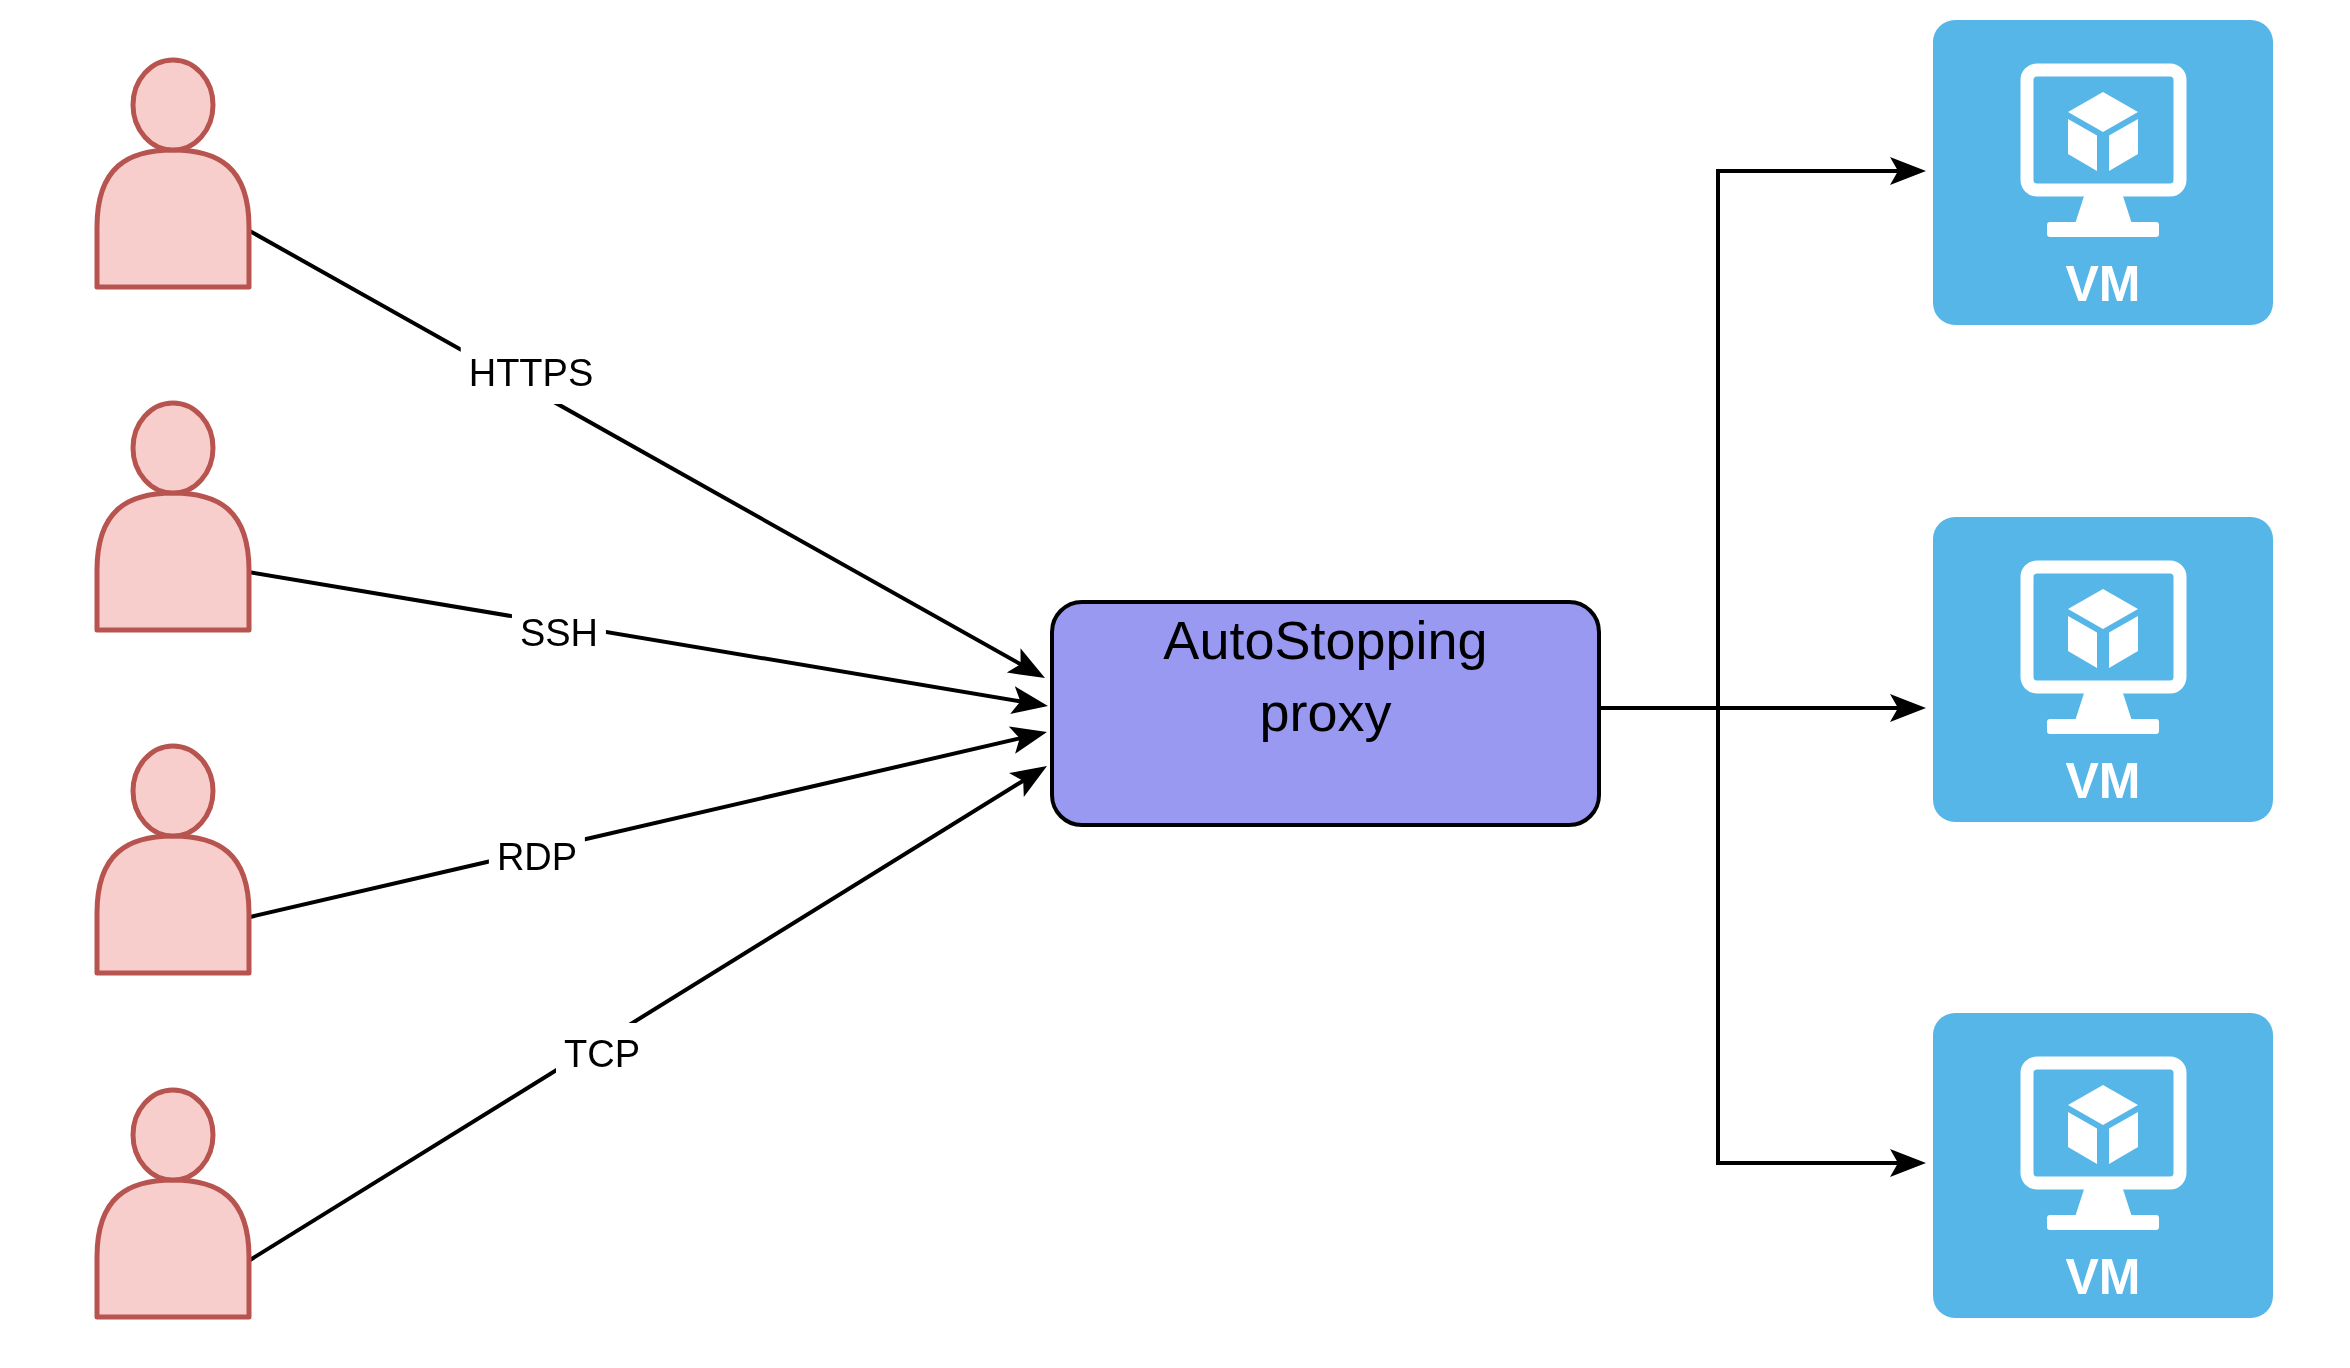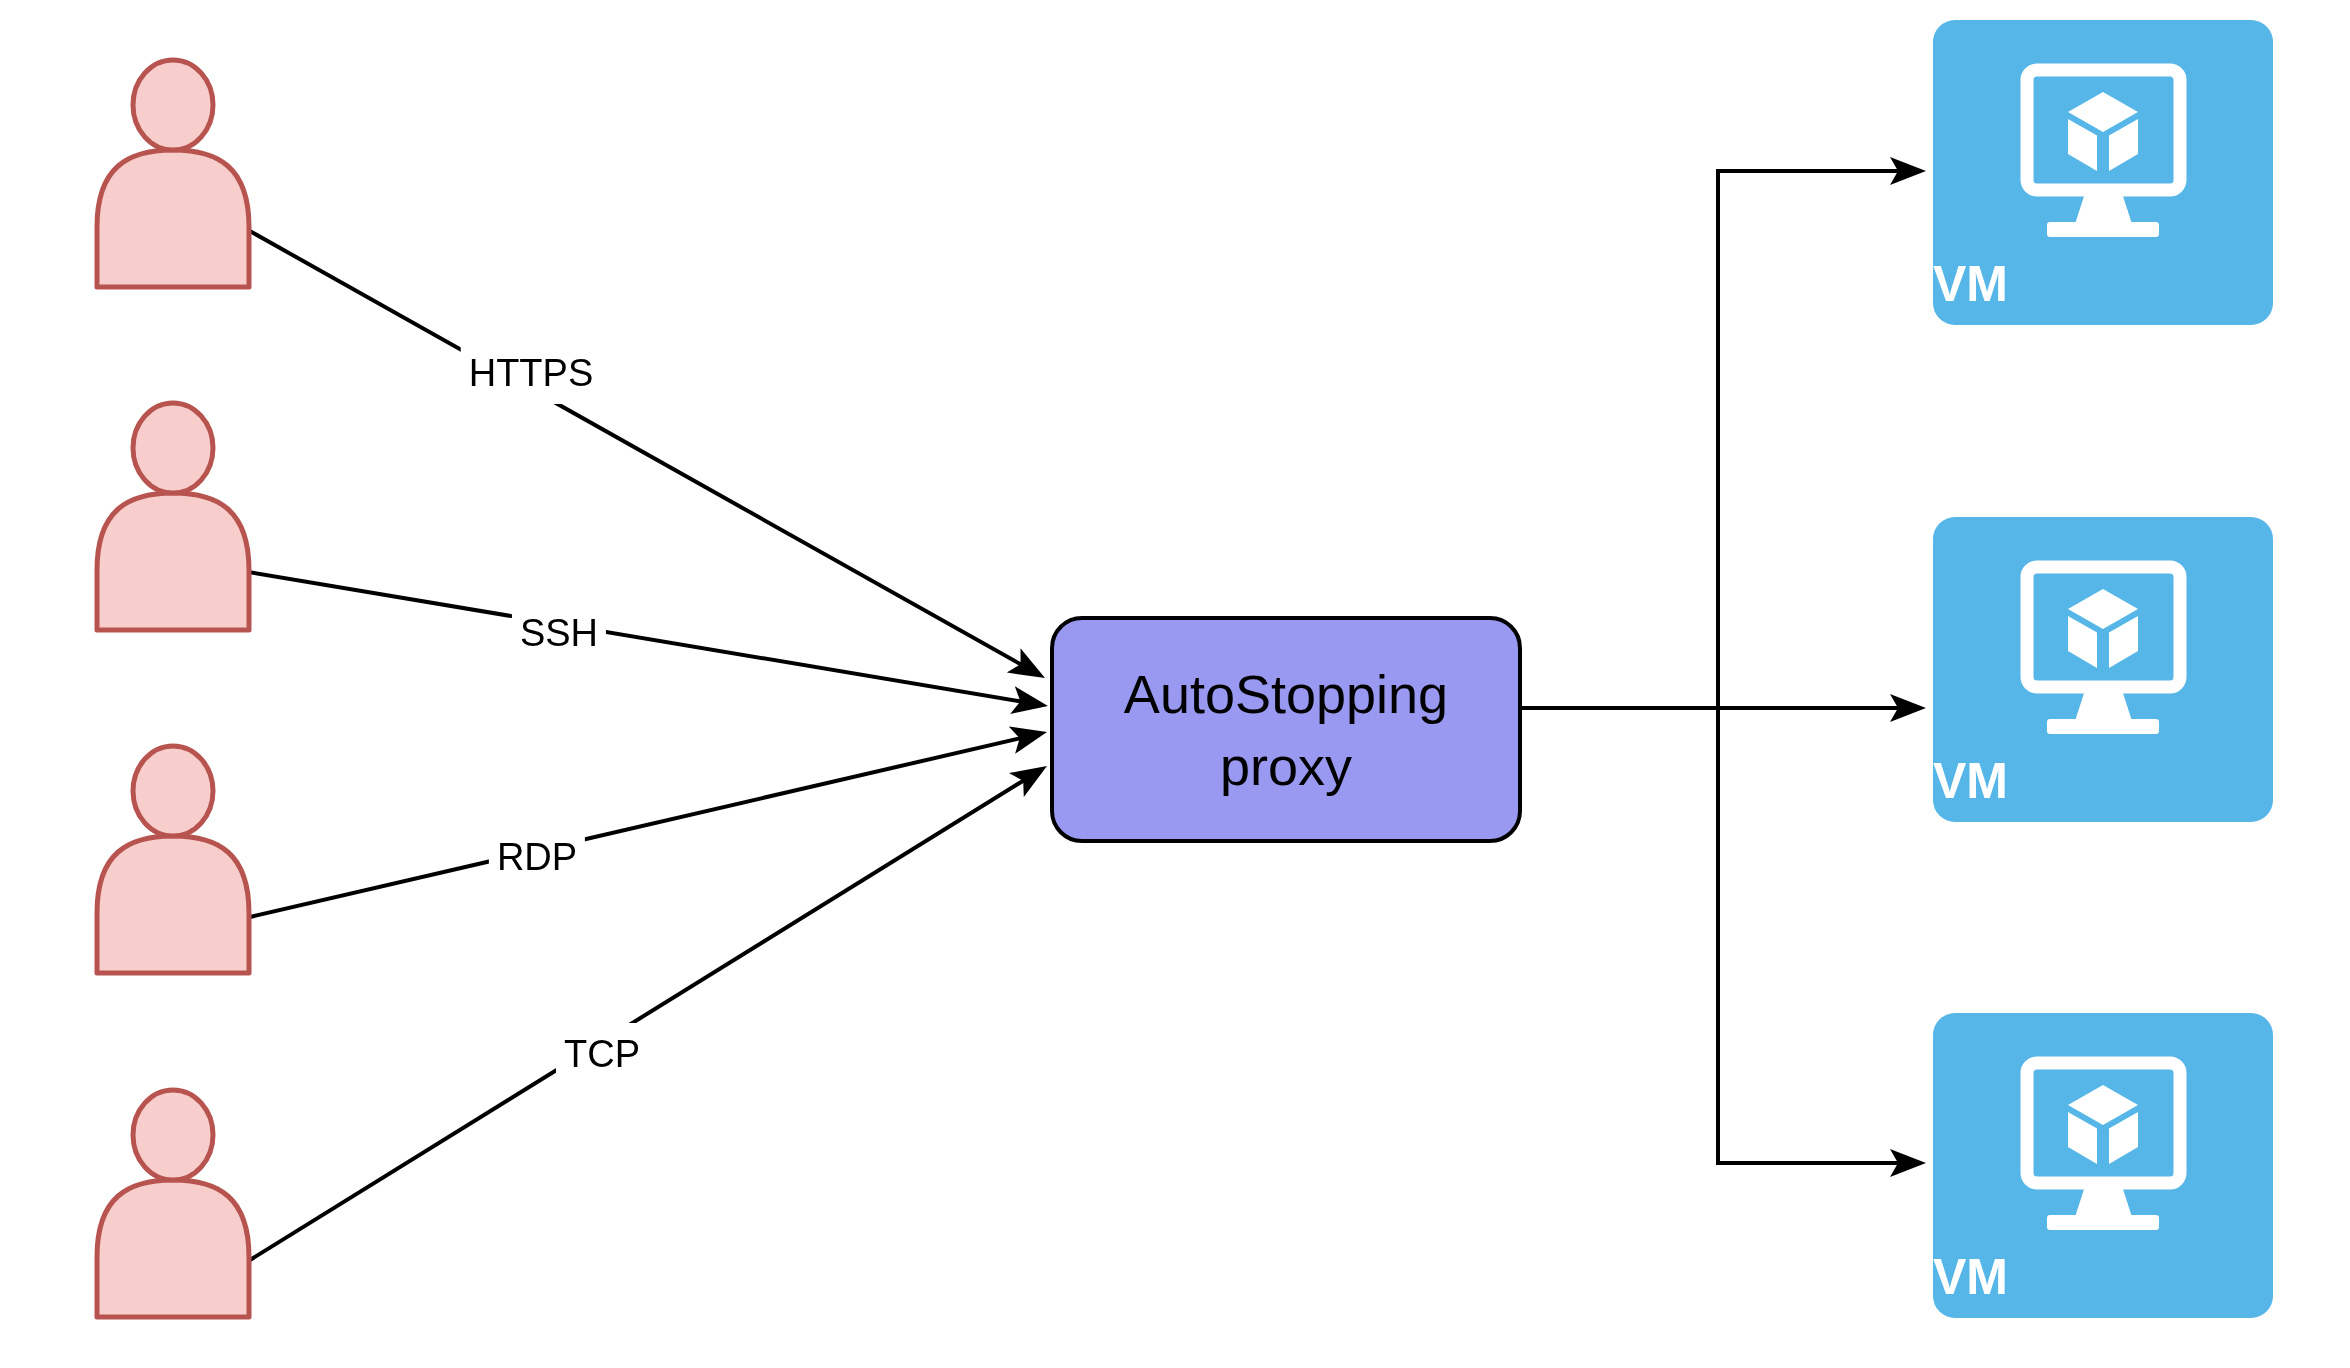--- a/index.html
+++ b/index.html
@@ -22,39 +22,39 @@
   .user-body,.user-head{fill:var(--user-fill);stroke:var(--user-stroke);stroke-width:5;}
   .user-body{stroke-linejoin:round;}
 
   .edge-label{
     position:absolute;transform:translate(-50%,-50%);
     background:var(--background);color:var(--label-text);
     font-size:38px;line-height:62px;padding:0 8px;white-space:nowrap;
   }
 
   .proxy{
-    position:absolute;left:1050px;top:616px;width:472px;height:227px;
+    position:absolute;left:1050px;top:600px;width:551px;height:227px;
     background:var(--proxy-fill);border:4px solid var(--proxy-stroke);
     border-radius:32px;box-sizing:border-box;
-    display:flex;align-items:center;justify-content:center;
+    display:flex;justify-content:center;
   }
   .proxy-label{
     color:var(--label-text);font-size:54px;line-height:72px;
     text-align:center;white-space:pre-line;
   }
 
   .vm{
     position:absolute;left:1933px;width:340px;height:305px;
     background:var(--vm-fill);border-radius:22px;
   }
   .vm-icon{position:absolute;left:0;top:0;width:340px;height:230px;}
   .vmi-frame{fill:none;stroke:var(--vm-icon-white);stroke-width:13;}
   .vmi-solid{fill:var(--vm-icon-white);stroke:none;}
   .vm-label{
-    position:absolute;left:0;top:237px;width:340px;text-align:left;
+    position:absolute;left:0;top:237px;width:340px;text-align:center;
     color:var(--vm-icon-white);font-size:50px;font-weight:bold;line-height:54px;
   }
 </style>
 </head>
 <body>
 
 <div class="canvas">
 
   <svg id="edge-layer" viewBox="0 0 2350 1368" xmlns="http://www.w3.org/2000/svg">
       <polyline points="248,230 1022.3352397358213,665.25995909868" class="edge-line"></polyline>

